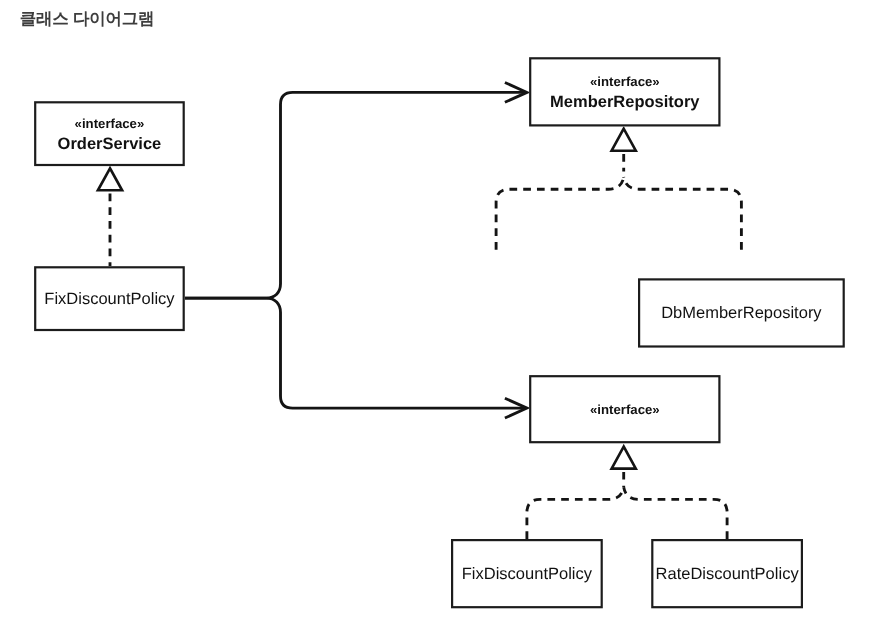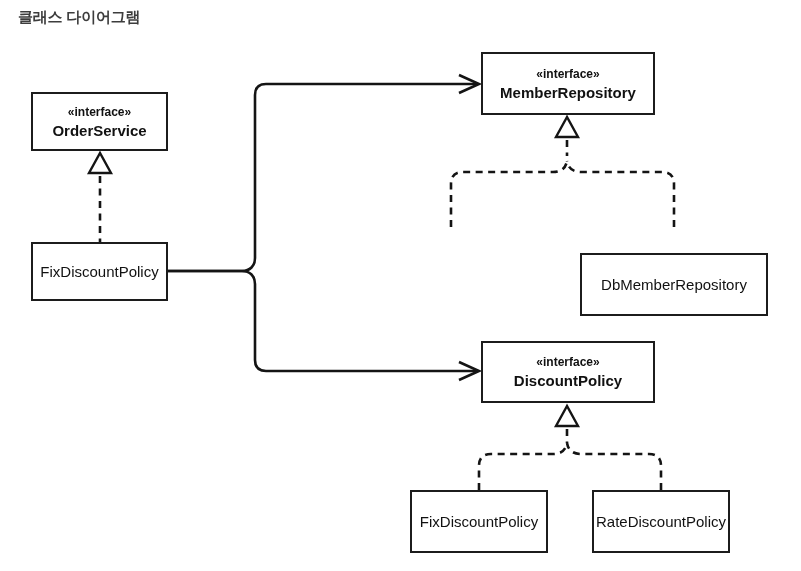--- a/index.html
+++ b/index.html
@@ -65,21 +65,20 @@
     <div class="class-name">MemberRepository</div>
   </div>
 
 
   <div class="uml-box impl" style="left:580px;top:227px;width:188px;height:63px;margin-top:26px;">
     <div class="class-name">DbMemberRepository</div>
   </div>
 
   <div class="uml-box interface" style="left:481px;top:341px;width:174px;height:62px;">
     <div class="stereotype">«interface»</div>
-    <div class="class-name">DiscountPolicy</div>
   </div>
 
   <div class="uml-box impl" style="left:592px;top:490px;width:138px;height:63px;">
     <div class="class-name">RateDiscountPolicy</div>
   </div>
 
   <div class="uml-box impl" style="left:410px;top:490px;width:138px;height:63px;">
     <div class="class-name">FixDiscountPolicy</div>
   </div>
 

